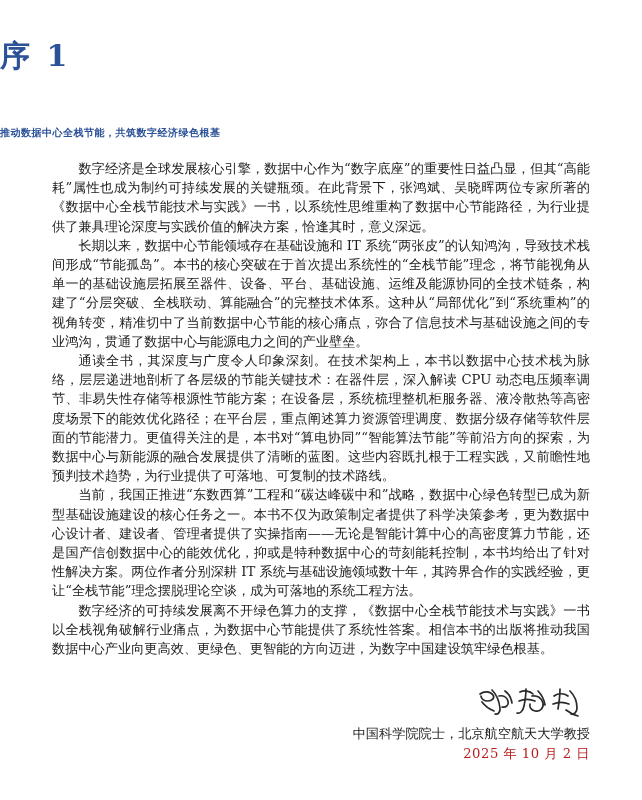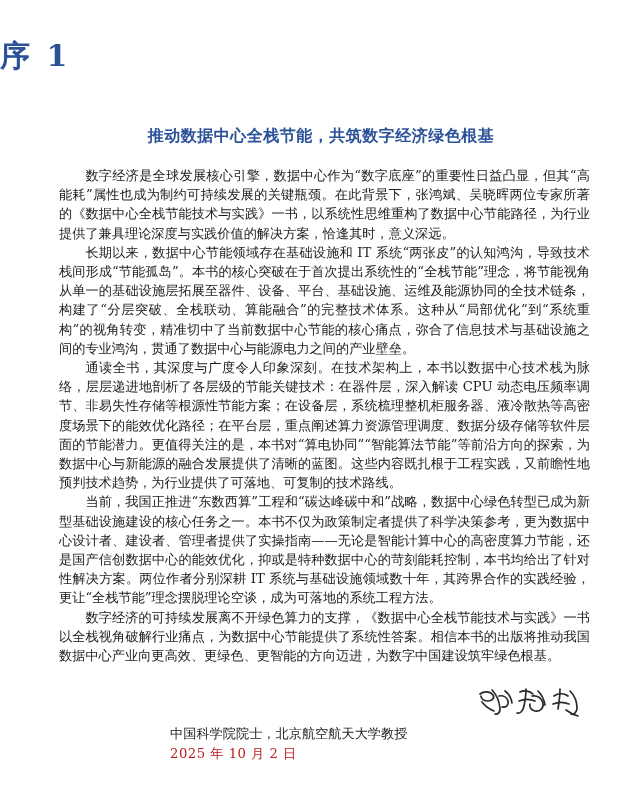--- a/index.html
+++ b/index.html
@@ -27,49 +27,47 @@
     font-size: 30px;
     font-weight: bold;
     color: #2b5197;
     letter-spacing: 3px;
     margin: 0;
     padding-top: 38px;
     line-height: 1.2;
     font-family: "DejaVu Serif", "Liberation Serif", serif;
   }
   .subtitle {
-    text-align: center;
-    font-size: 16px;
+    font-size: 10px;
     font-weight: bold;
     color: #2b5197;
     margin: 0;
     padding-top: 52px;
     letter-spacing: 0.5px;
     font-family: Liberation Sans, sans-serif;
   }
   .body-wrap {
     padding: 0 52px 0 52px;
     margin-top: 19px;
-    margin-left: 7px;
   }
   p.para {
     margin: 0;
     font-size: 13.2px;
     line-height: 19.2px;
     text-align: justify;
     text-indent: 2em;
     text-justify: inter-ideograph;
     color: #1c1c1c;
     font-family: "DejaVu Serif", "Liberation Serif", serif;
   }
   .sig-block {
     position: absolute;
     right: 52px;
     bottom: 36px;
-    text-align: left;
+    text-align: right;
     width: 420px;
   }
   .signature {
     height: 42px;
     display: flex;
     justify-content: flex-end;
     align-items: flex-end;
     margin-bottom: 2px;
     padding-right: 8px;
   }

